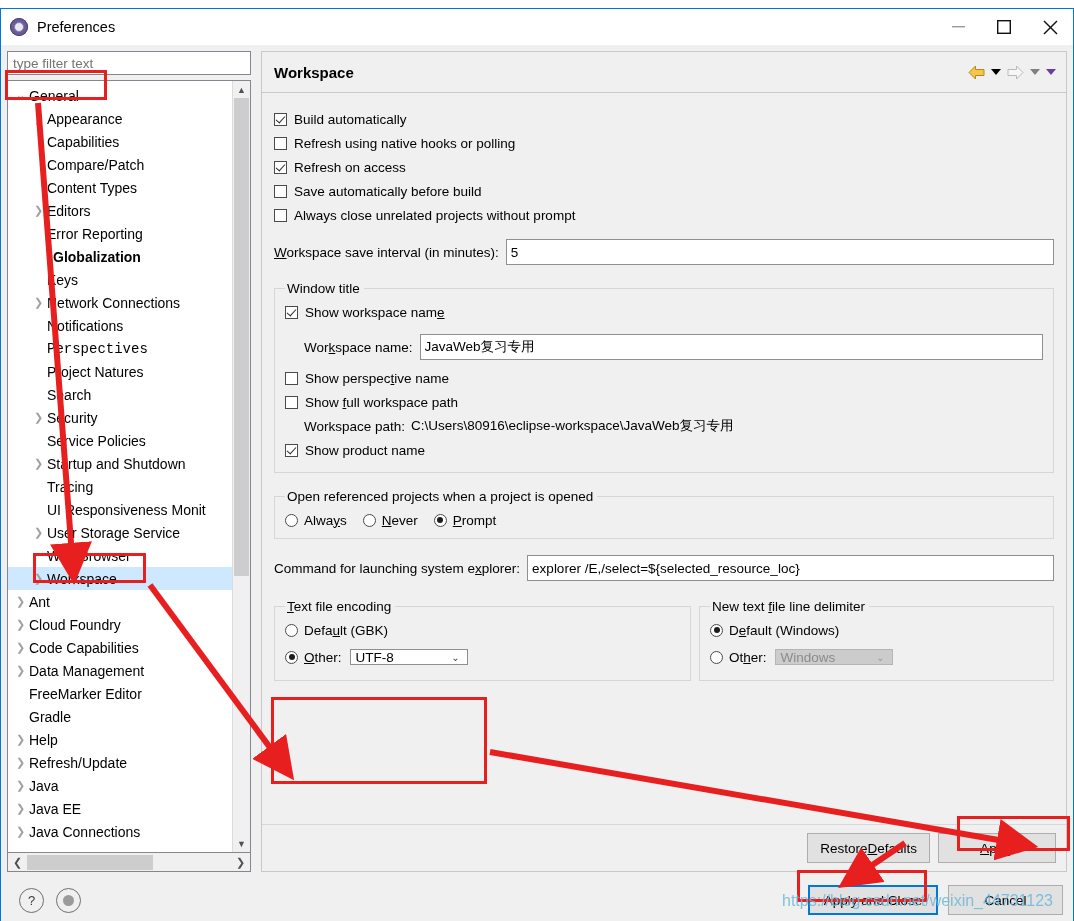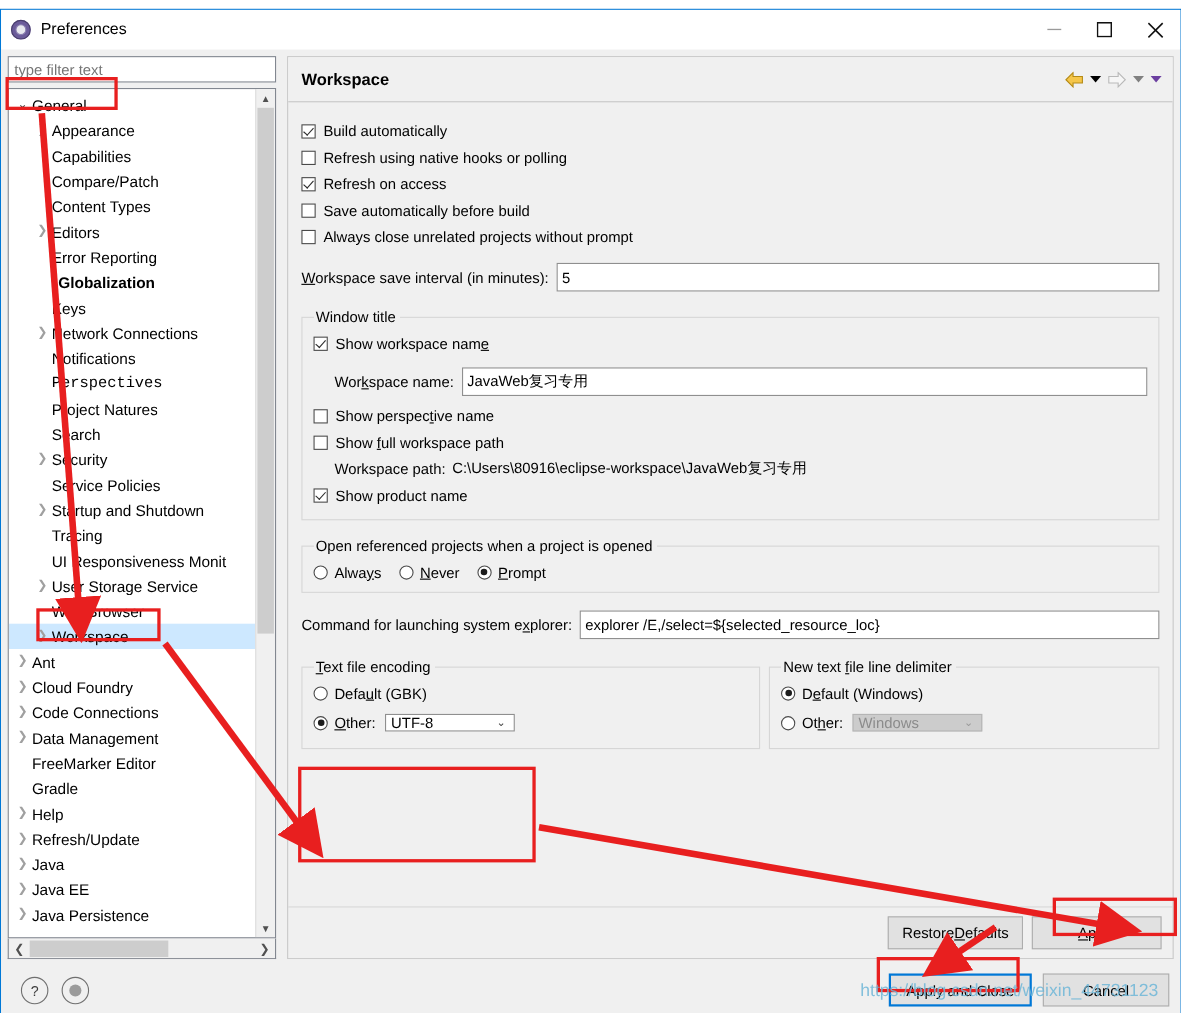--- a/index.html
+++ b/index.html
@@ -416,21 +416,21 @@
               <div class="trow">
                 <span class="twist">❯</span>
                 <span class="tlabel">Ant</span>
               </div>
               <div class="trow">
                 <span class="twist">❯</span>
                 <span class="tlabel">Cloud Foundry</span>
               </div>
               <div class="trow">
                 <span class="twist">❯</span>
-                <span class="tlabel">Code Connections</span>
+                <span class="tlabel">Code Capabilities</span>
               </div>
               <div class="trow">
                 <span class="twist">❯</span>
                 <span class="tlabel">Data Management</span>
               </div>
               <div class="trow">
                 <span class="twist"></span>
                 <span class="tlabel">FreeMarker Editor</span>
               </div>
               <div class="trow">
@@ -448,21 +448,21 @@
               <div class="trow">
                 <span class="twist">❯</span>
                 <span class="tlabel">Java</span>
               </div>
               <div class="trow">
                 <span class="twist">❯</span>
                 <span class="tlabel">Java EE</span>
               </div>
               <div class="trow">
                 <span class="twist">❯</span>
-                <span class="tlabel">Java Persistence</span>
+                <span class="tlabel">Java Connections</span>
               </div>
             </div>
           <div class="vsb">
             <div class="arrow">▲</div>
             <div class="track">
               <div class="thumb" style="top:0px;height:478px;"></div>
             </div>
             <div class="arrow">▼</div>
           </div>
         </div>

